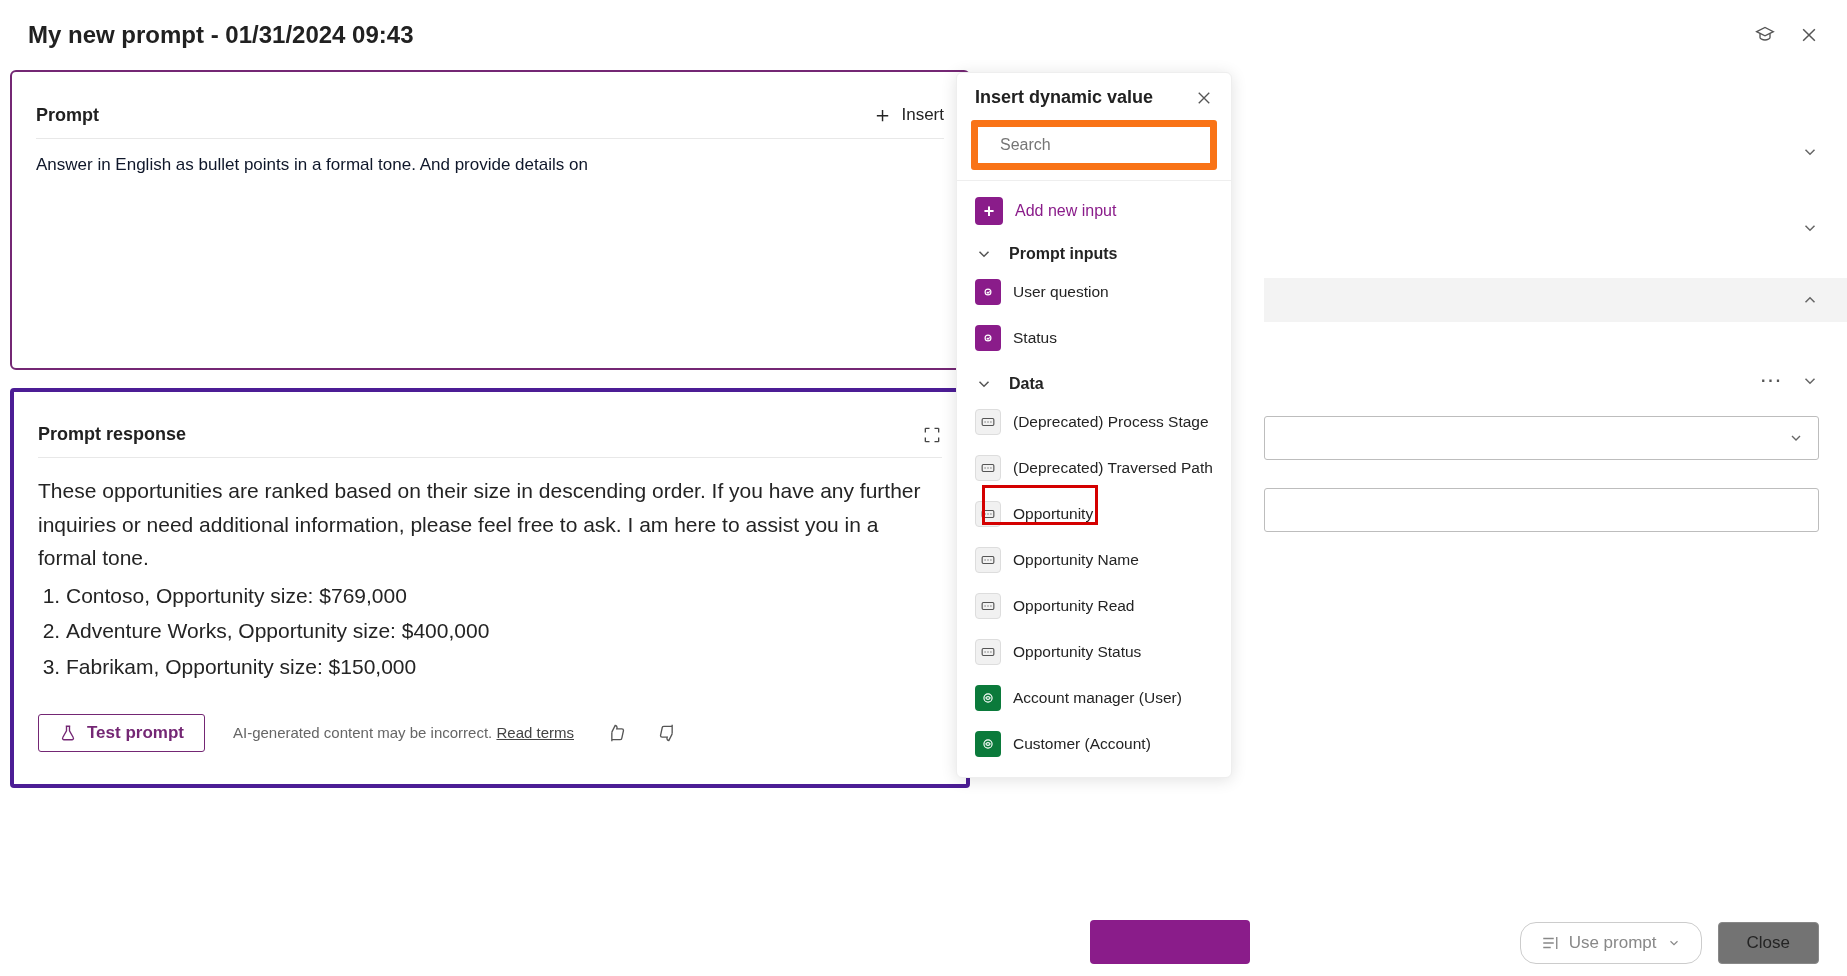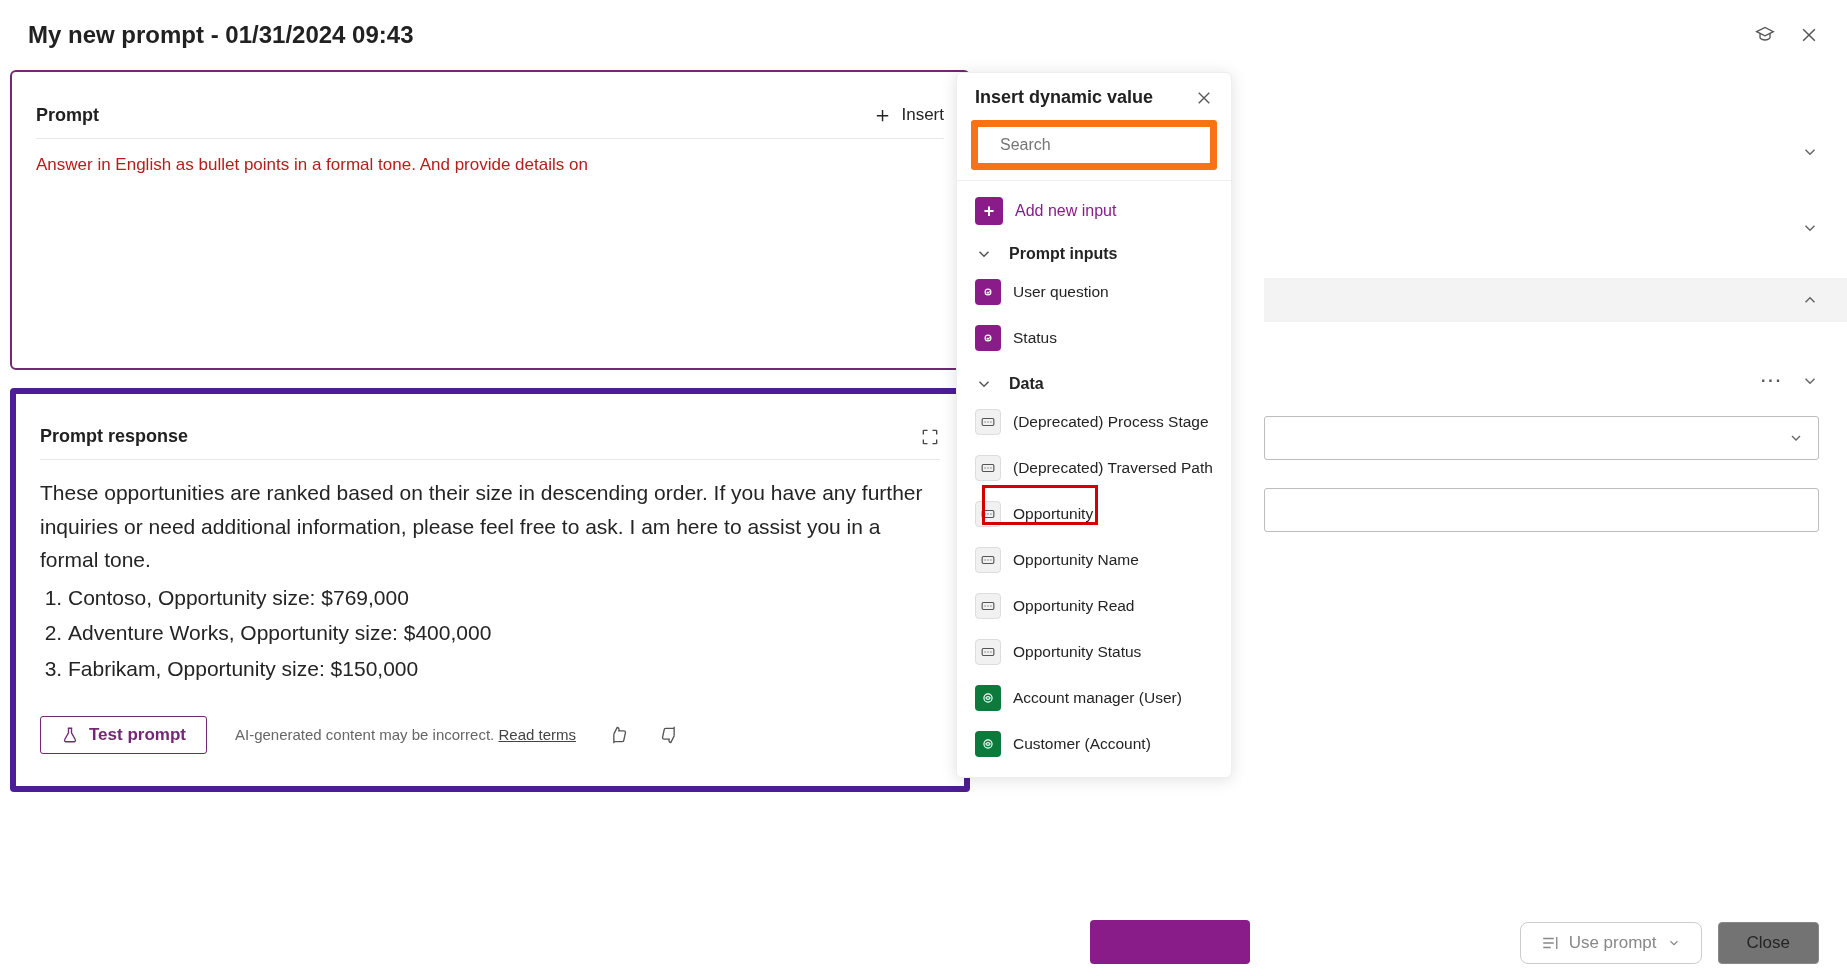--- a/index.html
+++ b/index.html
@@ -36,24 +36,24 @@
     padding:32px 24px;
   }
   .prompt-card{
     border:2px solid var(--purple);border-radius:6px;
     display:flex;flex-direction:column;min-height:300px;
   }
   .prompt-head{display:flex;align-items:center;justify-content:space-between;padding-bottom:12px;border-bottom:1px solid #e8e8e8;margin-bottom:16px;}
   .prompt-head h3{margin:0;font-size:18px;font-weight:600;}
   .insert-btn{display:flex;align-items:center;gap:8px;color:#242424;font-size:17px;cursor:pointer;}
   .plus-ic{font-size:22px;line-height:1;}
-  .prompt-text{font-size:17px;color:#b91c1c;}
-
-  
-  .resp-card{border:6px solid #4c1d95;border-radius:4px;}
+  .prompt-text{font-size:17px;color:#0f172a;}
+
+  
+  .resp-card{border:4px solid #4c1d95;border-radius:4px;}
   .resp-head{display:flex;align-items:center;justify-content:space-between;padding-bottom:12px;border-bottom:1px solid #e8e8e8;margin-bottom:16px;}
   .resp-head h3{margin:0;font-size:18px;font-weight:600;}
   .expand-ic{width:20px;height:20px;color:#444;cursor:pointer;}
   .resp-body{font-size:21px;line-height:1.6;color:#242424;}
   .resp-body ol{margin:4px 0 0 0;padding-left:28px;}
   .resp-body li{margin:2px 0;}
 
   .resp-footer{display:flex;align-items:center;gap:28px;margin-top:30px;}
   .test-btn{
     border:1px solid var(--purple);color:var(--purple);background:#fff;
@@ -112,21 +112,21 @@
   }
   .peek-input{
     border:1px solid #bdbdbd;border-radius:3px;height:44px;margin-top:28px;
   }
 
   
   .footer{
     position:absolute;bottom:12px;right:28px;display:flex;gap:16px;
   }
   .use-btn{
-    border:1px solid #ccc;background:#fff;color:#888;border-radius:8px;
+    border:1px solid #ccc;background:#fff;color:#888;border-radius:16px;
     padding:10px 20px;display:flex;align-items:center;gap:10px;font-size:17px;
   }
   .close-btn{
     border:1px solid #888;background:#737373;color:#242424;border-radius:4px;
     padding:10px 28px;font-size:17px;cursor:pointer;
   }
   .purple-xbar{
     position:absolute;bottom:12px;left:1090px;width:160px;height:44px;
     background:#8a1c8a;border-radius:4px;
   }

